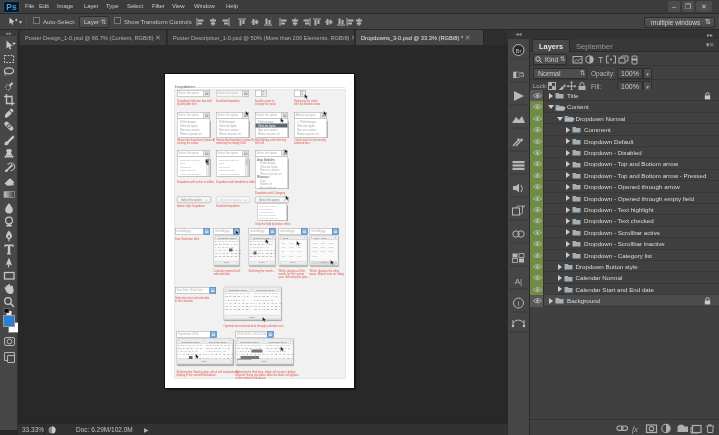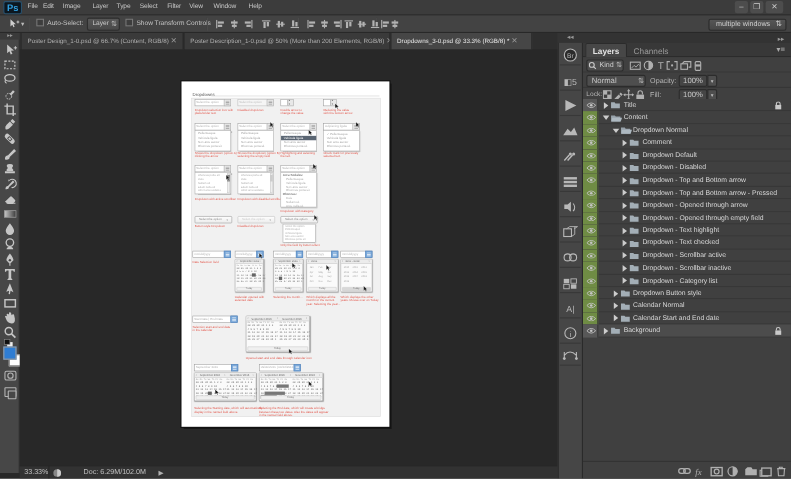--- a/index.html
+++ b/index.html
@@ -638,21 +638,21 @@
       <path d="M6 281 v6 M6 284 q5-6 11 0 M17 281 v6" stroke="#b8b8b8" fill="none"></path>
       <circle cx="6" cy="287" r="1.3" fill="#b8b8b8"></circle>
       <circle cx="17" cy="287" r="1.3" fill="#b8b8b8"></circle>
       <rect x="2" y="292.5" width="19" height="1" fill="#383838"></rect>
     </svg>
 <div class="ab" style="left:530px;top:30px;width:189px;height:405px;background:#404040;"></div>
 <div class="ab" style="left:530px;top:30px;width:189px;height:9px;background:#333;"></div>
 <div class="ab" style="left:707px;top:31px;white-space:nowrap;font-size:6px;color:#999;">▸▸</div>
 <div class="ab" style="left:530px;top:39px;width:189px;height:13px;background:#383838;border-bottom:1px solid #2b2b2b;"></div>
 <div class="ab" style="left:532px;top:39px;width:38px;height:13px;background:#474747;border:1px solid #2b2b2b;border-bottom:none;border-radius:2px 2px 0 0;color:#e4e4e4;font-size:7.5px;font-weight:bold;text-align:center;line-height:13px;">Layers</div>
-<div class="ab" style="left:576px;top:42px;white-space:nowrap;font-size:7.5px;color:#9a9a9a;">Channels</div>
+<div class="ab" style="left:576px;top:42px;white-space:nowrap;font-size:7.5px;color:#9a9a9a;">September</div>
 <div class="ab" style="left:706px;top:41px;white-space:nowrap;font-size:7px;color:#aaa;">▾≡</div>
 <div class="ab" style="left:530px;top:52px;width:189px;height:14px;background:#404040;border-bottom:1px solid #363636;"></div>
 <div class="ab" style="left:533px;top:54px;width:34px;height:11px;background:#4e4e4e;border:1px solid #2c2c2c;border-radius:2px;color:#ccc;font-size:6.5px;line-height:10px;padding-left:11px;">Kind</div>
 <svg class="ab" style="left:535px;top:56px" width="8" height="8">
       <circle cx="3" cy="3" r="2.2" fill="none" stroke="#ccc"></circle>
       <path d="M4.5 4.5 l2.2 2.2" stroke="#ccc"></path>
     </svg>
 <div class="ab" style="left:560px;top:55px;white-space:nowrap;font-size:6.5px;color:#bbb;">⇅</div>
 <svg class="ab" style="left:572px;top:54px" width="80" height="11" viewBox="0 0 80 11">
       <rect x="1" y="2.5" width="9" height="6.5" fill="none" stroke="#b0b0b0"></rect>

